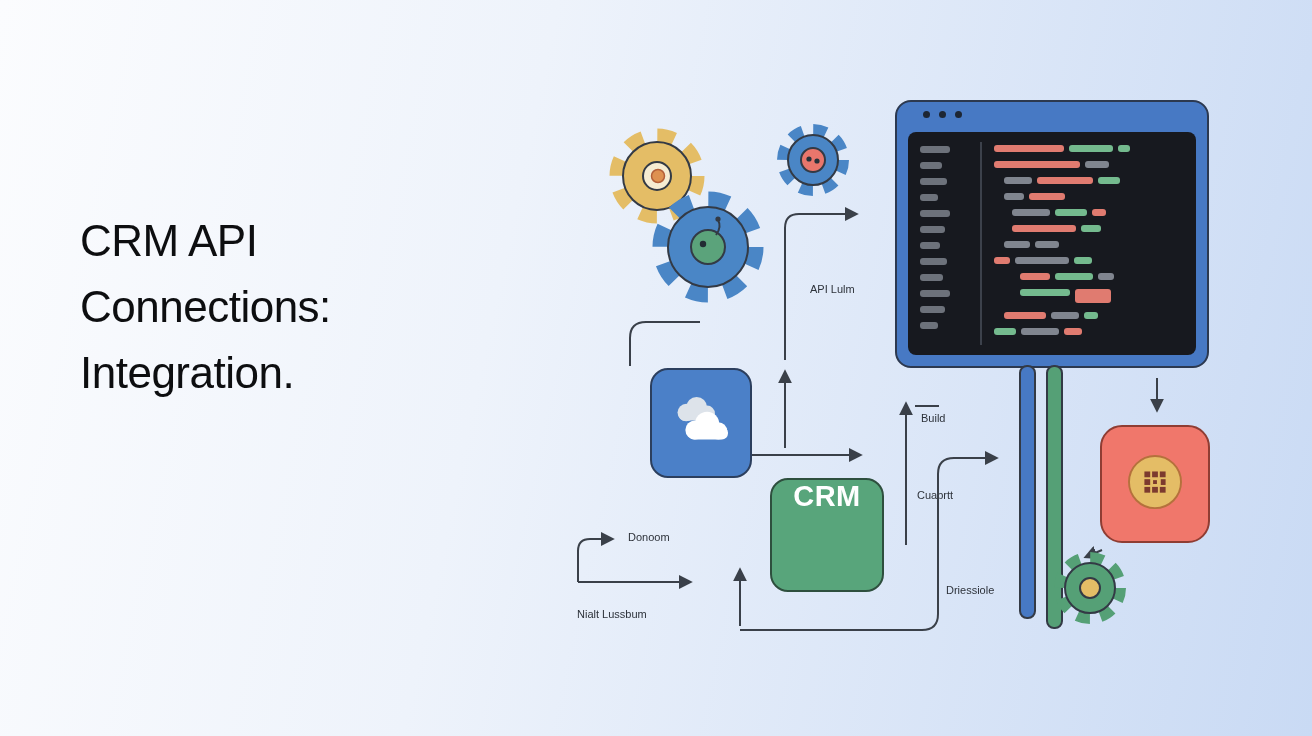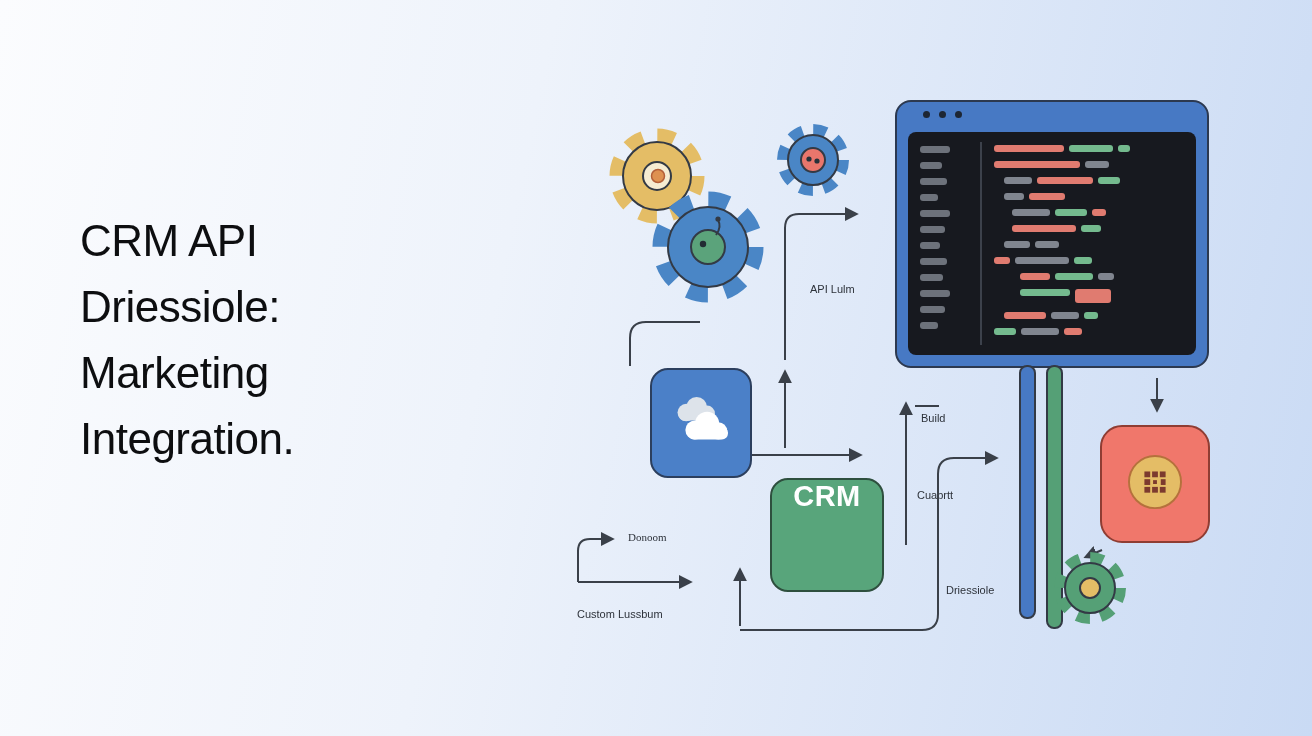--- a/index.html
+++ b/index.html
@@ -11,21 +11,21 @@
   
   .headline{position:absolute;left:80px;top:208px;font-size:44px;font-weight:400;
     line-height:66px;letter-spacing:-0.5px;color:#0d0e10;}
   .headline span{display:block;}
 
   
   .lbl{position:absolute;font-size:11px;color:#2d323a;white-space:nowrap;}
   .lbl-api{left:810px;top:283px;}
   .lbl-coom{left:921px;top:412px;}
   .lbl-cuaprtt{left:917px;top:489px;text-align:center;}
-  .lbl-donoom{left:628px;top:531px;font-family:Liberation Serif, serif;}
+  .lbl-donoom{left:628px;top:531px;}
   .lbl-nialt{left:577px;top:608px;}
   .lbl-driessiole{left:946px;top:584px;}
 
   
   .code-window{position:absolute;left:895px;top:100px;width:314px;height:268px;
     background:#4779c4;border:2px solid #2c3950;border-radius:16px;box-sizing:border-box;}
   .window-dots{position:absolute;left:26px;top:9px;display:flex;gap:9px;}
   .window-dots i{width:7px;height:7px;border-radius:50%;background:#1d2634;display:block;}
   .code-panel{position:absolute;left:11px;right:11px;top:30px;bottom:11px;
     background:#17191f;border-radius:8px;display:flex;overflow:hidden;}
@@ -54,22 +54,21 @@
 
   .overlay{position:absolute;left:0;top:0;width:1312px;height:736px;pointer-events:none;}
 </style>
 </head>
 <body>
 
 <div class="canvas">
 
   <div class="headline">
     <span>CRM API</span>
-    <span>Driessiole:</span>
-    <span>Marketing</span>
+    <span>Connections:</span>
     <span>Integration.</span>
   </div>
 
   <div>
 
     <div class="code-window">
       <div class="window-dots">
         <i></i>
         <i></i>
         <i></i>
@@ -185,21 +184,21 @@
             <rect x="60" y="62" width="6" height="6"></rect>
           <rect x="53" y="55" width="4" height="4"></rect>
         </g>
       </svg>
     </div>
 
     <div class="lbl lbl-api">API Lulm</div>
     <div class="lbl lbl-coom">Build</div>
     <div class="lbl lbl-cuaprtt">Cuaprtt</div>
     <div class="lbl lbl-donoom">Donoom</div>
-    <div class="lbl lbl-nialt">Custom Lussbum</div>
+    <div class="lbl lbl-nialt">Nialt Lussbum</div>
     <div class="lbl lbl-driessiole">Driessiole</div>
 
     <svg class="overlay" viewBox="0 0 1312 736">
       <defs>
         <marker id="arr" viewBox="0 0 10 10" refX="8" refY="5" markerWidth="7" markerHeight="7" orient="auto">
           <path d="M0 0 L10 5 L0 10 z" fill="#3a4049"></path>
         </marker>
       </defs>
 
       <rect x="1020" y="366" width="15" height="252" rx="7" fill="#4779c4" stroke="#333a45" stroke-width="2"></rect>

